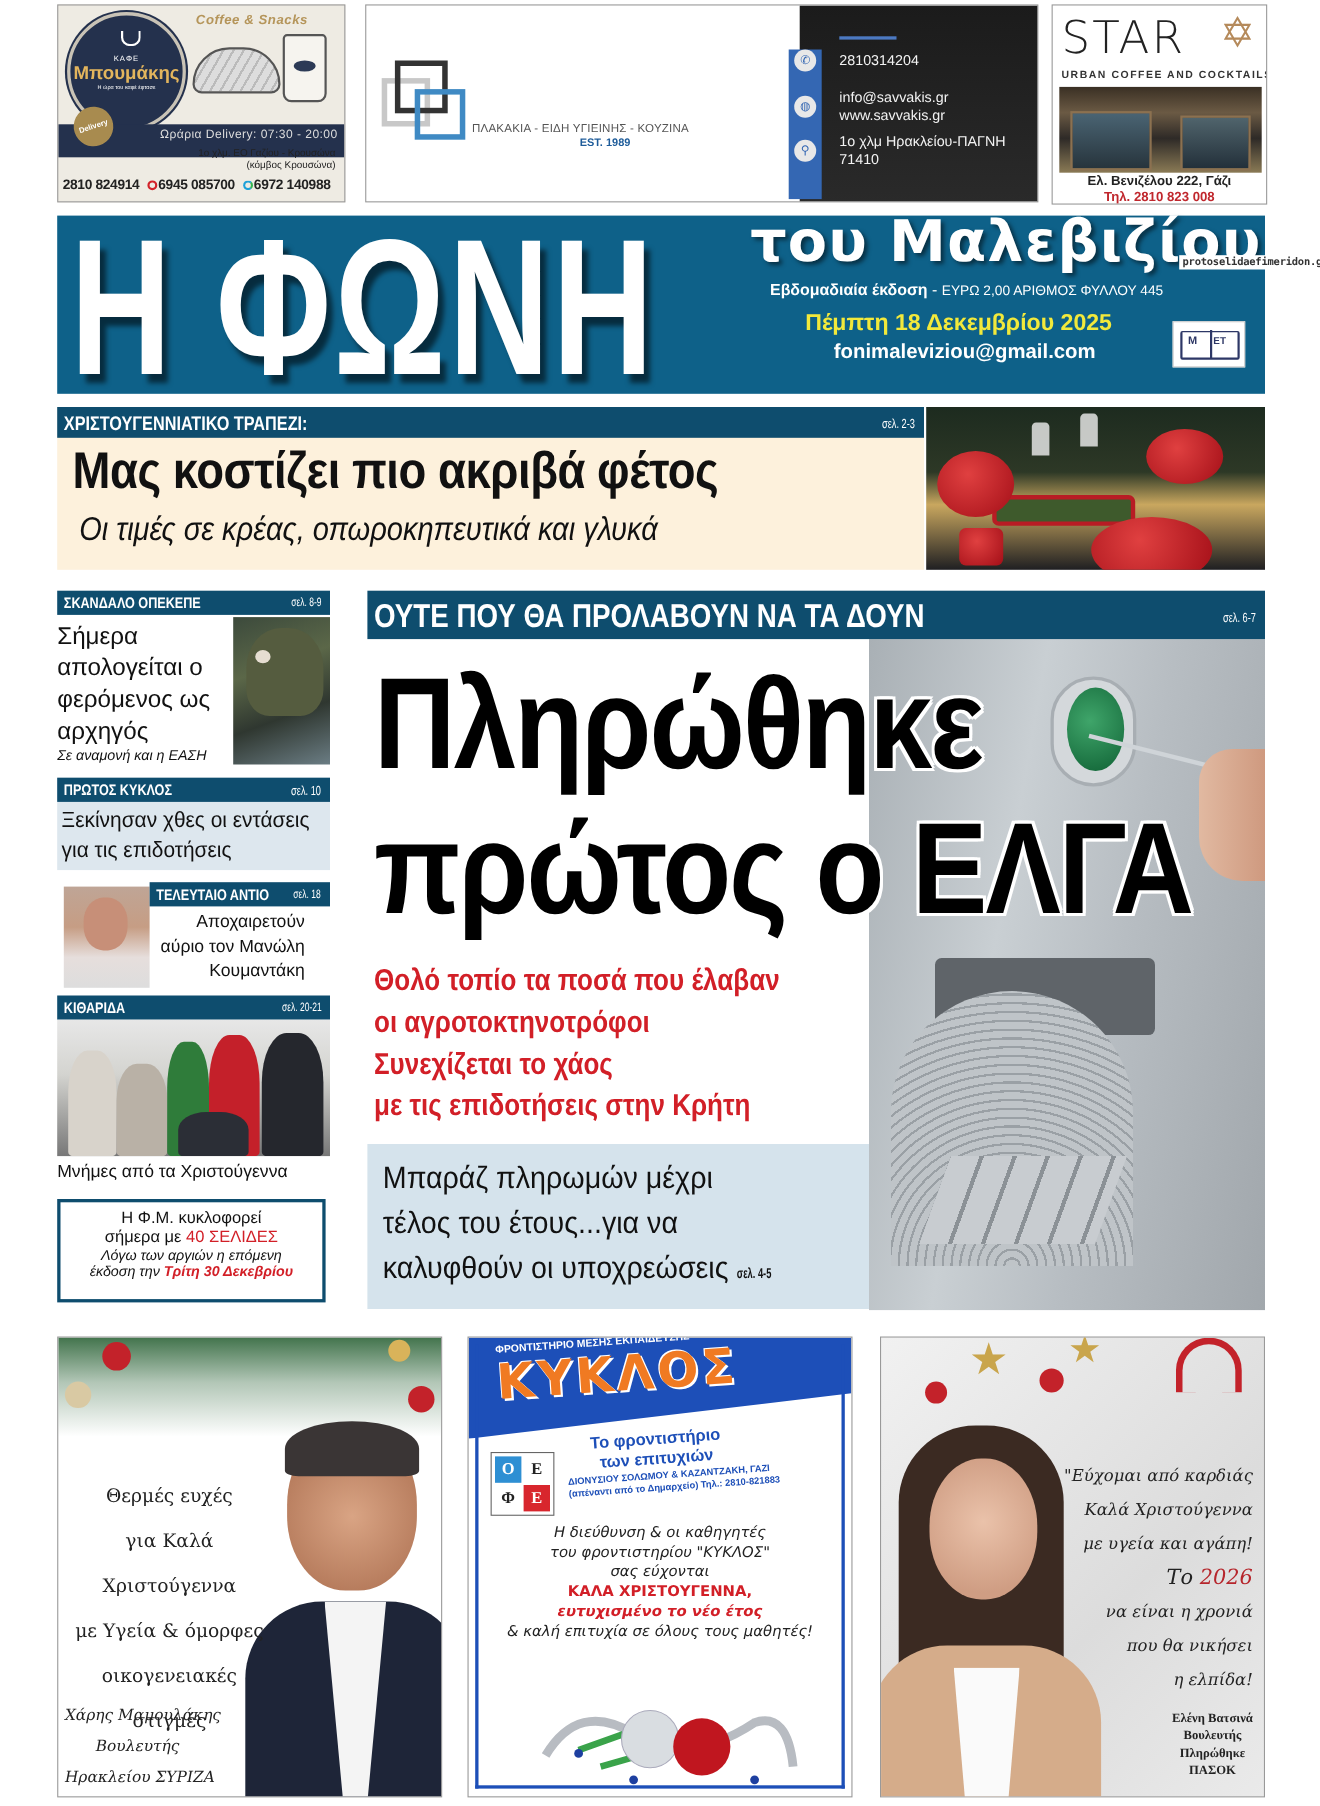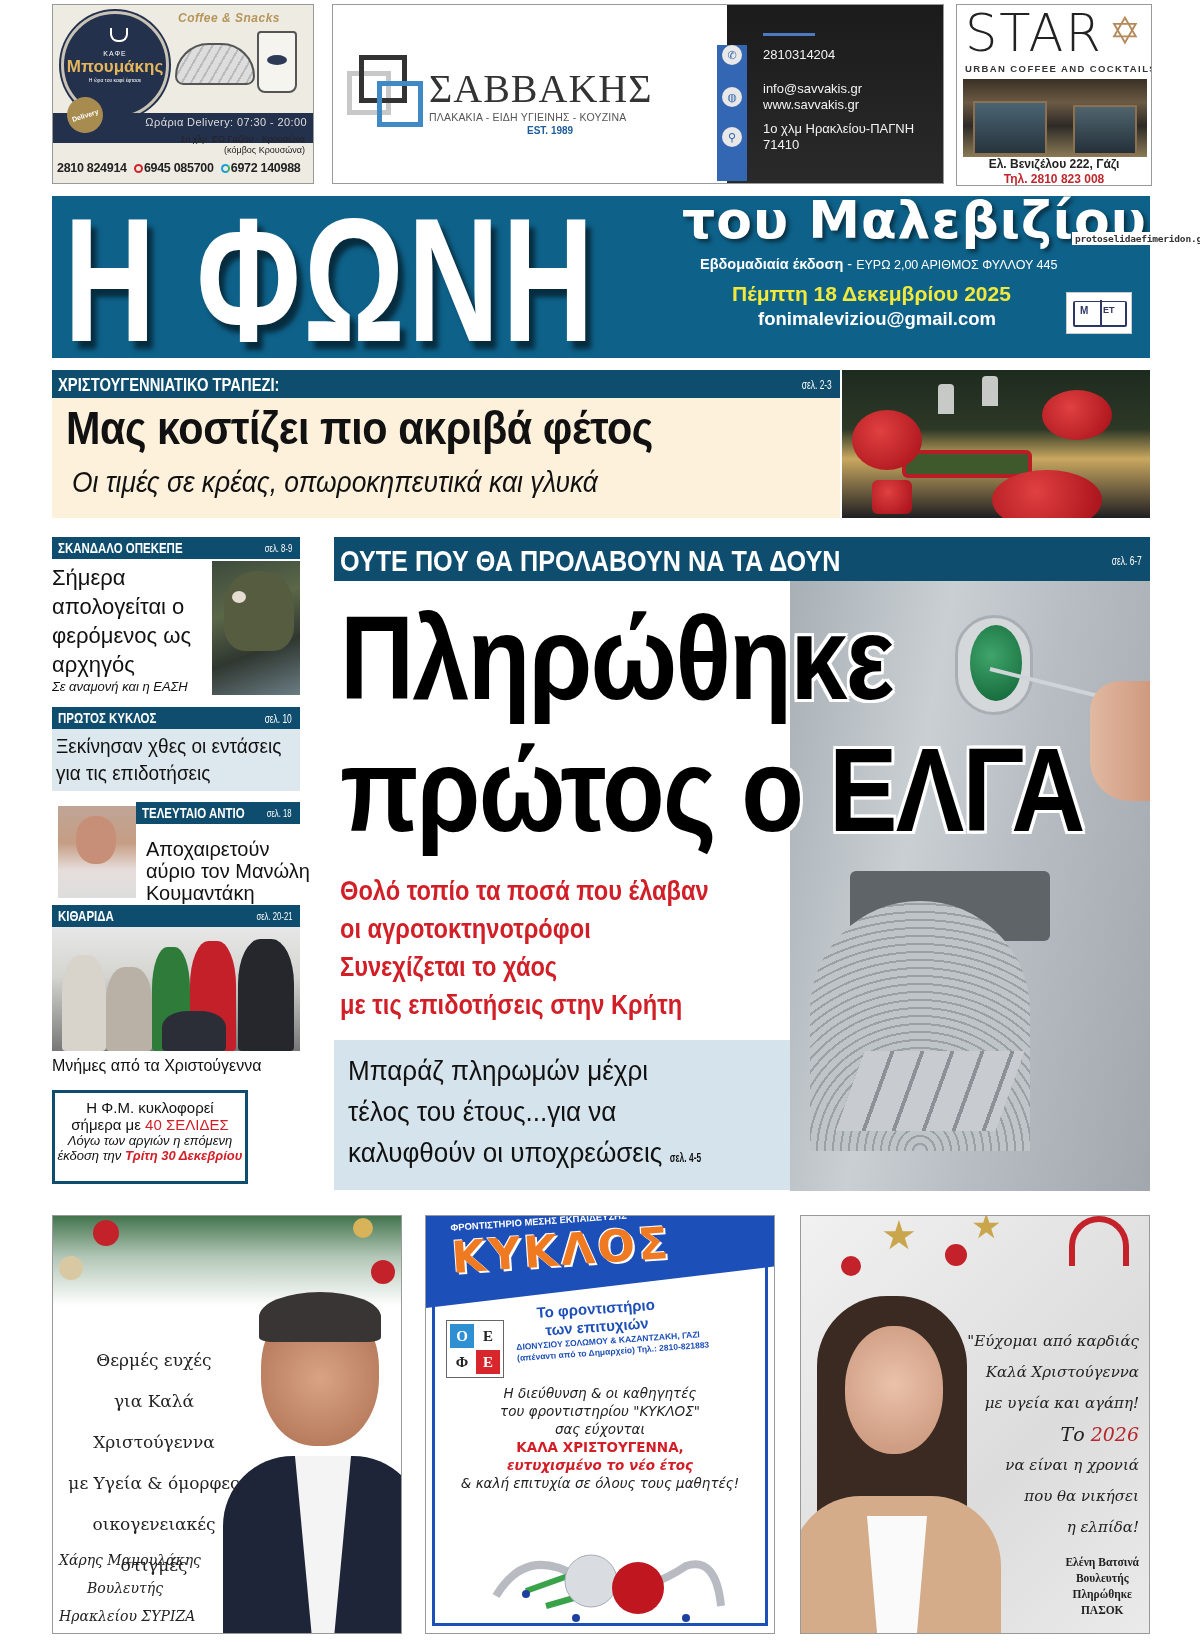--- a/index.html
+++ b/index.html
@@ -31,21 +31,21 @@
   .ad-sav .name { position: absolute; left: 96px; top: 64px; font-family: "Liberation Serif", serif; font-size: 40px; color: #333; letter-spacing: 1px; line-height: 40px; }
   .ad-sav .sub { position: absolute; left: 96px; top: 106px; font-size: 10.5px; color: #555; letter-spacing: 0.2px; }
   .ad-sav .est { position: absolute; left: 194px; top: 120px; font-size: 10px; color: #1e5c9a; font-weight: bold; }
   .ad-sav .dark { position: absolute; left: 394px; top: 0; width: 218px; height: 180px; background: linear-gradient(180deg,#1b1b1b,#2a2a2a); }
   .ad-sav .stripe { position: absolute; left: 384px; top: 40px; width: 30px; height: 136px; background: #3467b3; }
   .ad-sav .ico { position: absolute; left: 389px; width: 20px; height: 20px; border-radius: 50%; background: #e8e8e8; color: #3467b3; font-size: 11px; text-align: center; line-height: 20px; }
   .ad-sav .line { position: absolute; left: 430px; top: 28px; width: 52px; height: 3px; background: #4c79c2; }
   .ad-sav .ct { position: absolute; left: 430px; color: #f2f2f2; font-size: 13px; line-height: 16px; }
 
   .ad-star { left: 956px; top: 4px; width: 196px; height: 182px; border: 1px solid #999; background: #fff; overflow: hidden; }
-  .ad-star .logo { position: absolute; left: 8px; top: 4px; font-size: 51px; letter-spacing: 2px; font-weight: 300; color: #222; font-family: "DejaVu Sans", sans-serif; line-height: 50px; }
+  .ad-star .logo { position: absolute; left: 8px; top: 4px; font-size: 41px; letter-spacing: 2px; font-weight: 300; color: #222; font-family: "DejaVu Sans", sans-serif; line-height: 50px; }
   .ad-star .starglyph { position: absolute; left: 152px; top: 6px; font-size: 38px; color: #b58a5b; line-height: 40px; }
   .ad-star .tag { position: absolute; left: 8px; top: 58px; font-size: 9.5px; letter-spacing: 1.4px; font-weight: bold; color: #333; white-space: nowrap; }
   .ad-star .photo { position: absolute; left: 6px; top: 74px; width: 184px; height: 78px; background: linear-gradient(180deg,#3a3024 0%,#6b5a44 30%,#2e2a27 60%,#8a7a55 100%); }
   .ad-star .photo::before { content: ""; position: absolute; left: 10px; top: 22px; width: 70px; height: 50px; background: linear-gradient(#4a6473,#27343c); border: 2px solid #8c7150; }
   .ad-star .photo::after { content: ""; position: absolute; left: 110px; top: 26px; width: 60px; height: 46px; background: linear-gradient(#50646c,#23303a); border: 2px solid #8c7150; }
   .ad-star .addr { position: absolute; left: 0; width: 100%; top: 152px; font-size: 12px; text-align: center; font-weight: bold; color: #222; }
   .ad-star .tel { position: absolute; left: 0; width: 100%; top: 167px; font-size: 12px; text-align: center; font-weight: bold; color: #c0272d; }
 
   
   .masthead { left: 52px; top: 196px; width: 1098px; height: 162px; background: #0e6189; overflow: visible; }
@@ -95,31 +95,31 @@
   .s2 .bar .kicker { top: 3px; font-size: 14px; }
   .s2 .bar .pg { top: 5px; font-size: 12px; }
   .s2 .title { position: absolute; left: 4px; top: 26px; font-size: 20px; line-height: 27px; color: #111; white-space: nowrap; transform: scaleX(0.95); transform-origin: left top; }
 
   .s3 { top: 802px; height: 96px; }
   .s3 .bar { position: absolute; left: 84px; top: 0; width: 164px; height: 22px; }
   .s3 .bar .kicker { top: 3px; font-size: 14px; }
   .s3 .bar .pg { top: 5px; font-size: 11px; }
   .s3 .photo { position: absolute; left: 6px; top: 4px; width: 78px; height: 92px; background: linear-gradient(180deg,#bfa596 0%,#c69d84 40%,#e6dedc 70%,#ddd 100%); }
   .s3 .photo::before { content: ""; position: absolute; left: 18px; top: 10px; width: 40px; height: 48px; border-radius: 45%; background: #c78f78; }
-  .s3 .title { position: absolute; left: 94px; top: 36px; font-size: 20px; line-height: 22px; color: #111; white-space: nowrap; }
+  .s3 .title { position: absolute; left: 94px; top: 26px; font-size: 16px; line-height: 22px; color: #111; white-space: nowrap; text-align: right; }
 
   .s4 { top: 905px; height: 176px; }
   .s4 .bar { height: 22px; }
   .s4 .bar .kicker { top: 3px; font-size: 14px; }
   .s4 .bar .pg { top: 5px; font-size: 11px; }
   .s4 .photo { position: absolute; left: 0; top: 22px; width: 248px; height: 124px; background: linear-gradient(180deg,#e7e7e7 0%,#d4d4d0 40%,#777 100%); overflow: hidden; }
   .s4 .person { position: absolute; bottom: 0; border-radius: 40% 40% 4px 4px; }
   .s4 .cap { position: absolute; left: 0; top: 152px; font-size: 16px; color: #111; white-space: nowrap; }
 
-  .notice { left: 52px; top: 1090px; width: 196px; height: 94px; border: 3px solid #0e4d6e; text-align: center; background: #fff; }
+  .notice { left: 52px; top: 1090px; width: 244px; height: 94px; border: 3px solid #0e4d6e; text-align: center; background: #fff; }
   .notice .l1 { font-size: 15px; margin-top: 6px; color: #111; }
   .notice .l2 { font-size: 15px; color: #111; }
   .notice .red { color: #d21f27; }
   .notice .l3 { font-size: 13px; font-style: italic; color: #111; }
   .notice .l4 { font-size: 13px; font-style: italic; color: #111; }
   .notice .l4 b { color: #d21f27; }
 
   
   .main-bar { left: 334px; top: 537px; width: 816px; height: 44px; }
   .main-bar .kicker { top: 7px; font-size: 30px; transform: scaleX(0.84); }
@@ -198,21 +198,20 @@
     <span>2810 824914</span>
     <span class="dot-red"></span><span>6945 085700</span>
     <span class="dot-blue"></span><span>6972 140988</span>
   </div>
 </div>
 
 <div class="abs ad-sav">
   <div class="sq1"></div>
   <div class="sq2"></div>
   <div class="sq3"></div>
-  <div class="name">ΣΑΒΒΑΚΗΣ</div>
   <div class="sub">ΠΛΑΚΑΚΙΑ - ΕΙΔΗ ΥΓΙΕΙΝΗΣ - ΚΟΥΖΙΝΑ</div>
   <div class="est">EST. 1989</div>
   <div class="dark"></div>
   <div class="stripe"></div>
   <div class="line"></div>
   <div class="ico" style="top:40px">✆</div>
   <div class="ct" style="top:42px">2810314204</div>
   <div class="ico" style="top:82px">◍</div>
   <div class="ct" style="top:76px">info@savvakis.gr</div>
   <div class="ct" style="top:92px">www.savvakis.gr</div>

